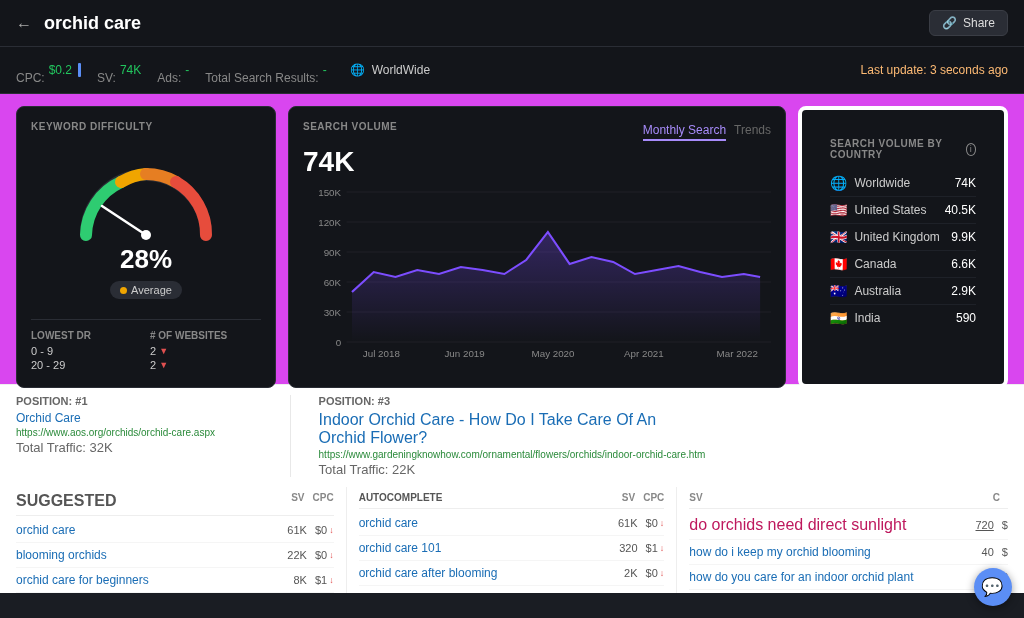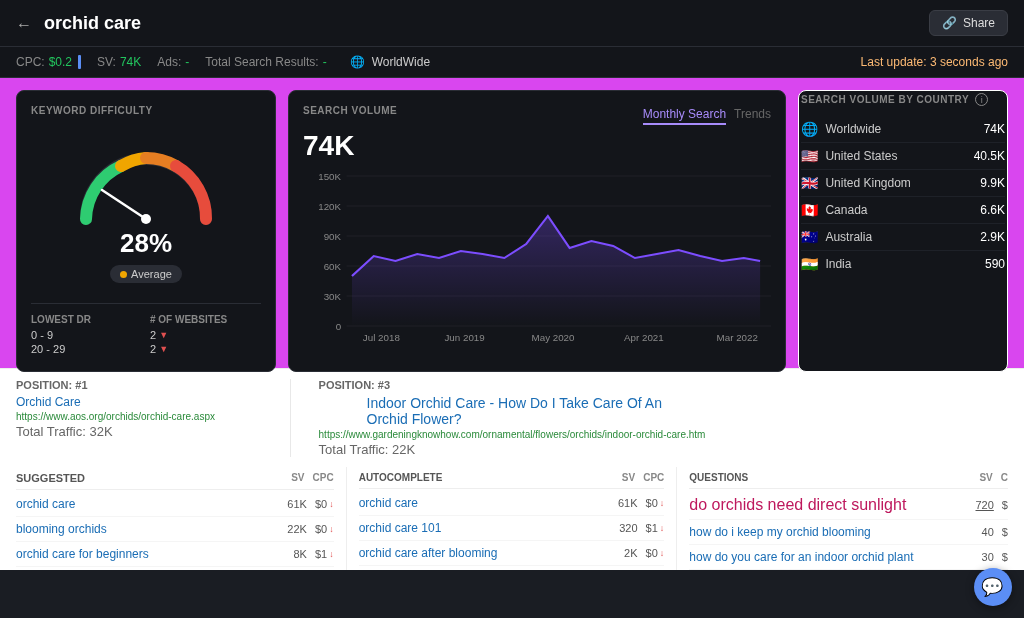--- a/index.html
+++ b/index.html
@@ -7,21 +7,21 @@
 
     
     .header { background: #13151a; border-bottom: 1px solid #2a2d35; padding: 10px 16px; display: flex; align-items: center; gap: 12px; }
     .back-btn { color: #aaa; cursor: pointer; font-size: 16px; }
     .page-title { font-size: 18px; font-weight: 600; color: #fff; }
     .share-btn { margin-left: auto; background: #2a2d35; border: 1px solid #3a3d45; color: #ddd; padding: 5px 12px; border-radius: 6px; cursor: pointer; display: flex; align-items: center; gap: 6px; font-size: 12px; }
 
     
     .toolbar { background: #13151a; border-bottom: 1px solid #2a2d35; padding: 8px 16px; display: flex; align-items: center; gap: 16px; }
     .toolbar-item { display: flex; align-items: center; gap: 4px; font-size: 12px; color: #ccc; }
-    .toolbar-item .label { color: #888; }
+    .toolbar-item .label { color: #888; margin-top: 16px; }
     .toolbar-item .value { color: #22c55e; font-weight: 400; }
     .worldwide-btn { display: flex; align-items: center; gap: 6px; color: #ccc; font-size: 12px; margin-left: 8px; }
     .last-update { margin-left: auto; color: #fdba74; font-size: 12px; }
     .cpc-bar { display: inline-block; width: 3px; height: 14px; background: #5b8ef5; border-radius: 1px; margin-left: 2px; vertical-align: middle; }
 
     
     .dashboard { background: #d946ef; padding: 12px 16px; display: grid; grid-template-columns: 260px 1fr 210px; gap: 12px; height: 290px; }
 
     
     .card { background: #13151a; border: 1px solid #2a2d35; border-radius: 8px; padding: 14px; }
@@ -42,21 +42,21 @@
     
     .sv-card { background: #13151a; border: 1px solid #2a2d35; border-radius: 8px; padding: 14px; display: flex; flex-direction: column; }
     .sv-header { display: flex; align-items: center; justify-content: space-between; margin-bottom: 4px; }
     .sv-tabs { display: flex; gap: 8px; }
     .sv-tab { font-size: 12px; color: #666; cursor: pointer; padding-bottom: 2px; }
     .sv-tab.active { color: #a78bfa; border-bottom: 2px solid #a78bfa; }
     .sv-big-value { font-size: 28px; font-weight: 700; color: #fff; margin-bottom: 4px; }
     .chart-area { flex: 1; position: relative; }
 
     
-    .country-card { background: #13151a; border: 1px solid #ffffff; border-radius: 8px; padding: 2px; }
+    .country-card { background: #13151a; border: 4px solid #ffffff; border-radius: 8px; padding: 28px; }
     .country-header { display: flex; align-items: center; gap: 6px; margin-bottom: 10px; }
     .country-title { font-size: 10px; font-weight: 600; color: #888; letter-spacing: 0.5px; text-transform: uppercase; }
     .country-row { display: flex; align-items: center; justify-content: space-between; padding: 5px 0; border-bottom: 1px solid #1e2128; }
     .country-row:last-child { border-bottom: none; }
     .country-left { display: flex; align-items: center; gap: 7px; font-size: 12px; color: #ccc; }
     .country-val { font-size: 12px; color: #fff; font-weight: 500; }
     .flag { font-size: 14px; }
     .position-col { padding: 0 12px; border-right: 1px solid #e8e8e8; }
     .position-col:first-child { padding-left: 0; }
     .position-col:last-child { border-right: none; }
@@ -259,32 +259,32 @@
 
 <div style="background:#fff; color:#333; padding: 10px 16px 6px; display:grid; grid-template-columns:1fr 1fr 1fr; gap:16px; border-top:1px solid #eee;">
   <div class="position-col">
     <div class="position-label">POSITION: #1</div>
     <div class="position-link">Orchid Care</div>
     <div class="position-url">https://www.aos.org/orchids/orchid-care.aspx</div>
     <div class="position-traffic">Total Traffic: 32K</div>
   </div>
   <div class="position-col">
     <div class="position-label">POSITION: #3</div>
-    <div class="position-link" style="font-size:14px;margin-left:48px;">Indoor Orchid Care - How Do I Take Care Of An Orchid Flower?</div>
+    <div class="position-link" style="font-size:16px;">Indoor Orchid Care - How Do I Take Care Of An Orchid Flower?</div>
     <div class="position-url">https://www.gardeningknowhow.com/ornamental/flowers/orchids/indoor-orchid-care.htm</div>
     <div class="position-traffic">Total Traffic: 22K</div>
   </div>
 </div>
 
 <div style="background:#fff; color:#333; padding: 4px 16px 0;">
   <div style="display:grid; grid-template-columns:1fr 1fr 1fr; gap:0;">
 
     <div style="padding:0 12px 0 0; border-right:1px solid #eee;">
       <div style="display:grid; grid-template-columns:1fr auto auto; gap:8px; padding:5px 0; border-bottom:1px solid #eee; margin-bottom:2px;">
-        <span style="font-size:11px;font-weight:700;color:#555;text-transform:uppercase;">SUGGESTED</span>
+        <span style="font-size:16px;font-weight:700;color:#555;text-transform:uppercase;">SUGGESTED</span>
         <span style="font-size:10px;font-weight:600;color:#888;">SV</span>
         <span style="font-size:10px;font-weight:600;color:#888;">CPC</span>
       </div>
       <div id="suggested-rows">
           <div style="display: grid; grid-template-columns: 1fr auto auto; gap: 8px; padding: 5px 0px; border-bottom: 1px solid rgb(245, 245, 245); align-items: center;">
             <span style="color:#1a6db5;font-size:12px;cursor:pointer;">orchid care</span>
             <span style="font-size:11px;color:#555;text-align:right;">61K</span>
             <span style="font-size:11px;color:#555;display:flex;align-items:center;gap:2px;">$0 <span style="color:#e05050;font-size:9px;">↓</span></span>
           </div>
           <div style="display: grid; grid-template-columns: 1fr auto auto; gap: 8px; padding: 5px 0px; border-bottom: 1px solid rgb(245, 245, 245); align-items: center;">
@@ -320,21 +320,20 @@
           <div style="display: grid; grid-template-columns: 1fr auto auto; gap: 8px; padding: 5px 0px; border-bottom: 1px solid rgb(245, 245, 245); align-items: center;">
             <span style="color:#1a6db5;font-size:12px;cursor:pointer;">orchid care after blooming</span>
             <span style="font-size:11px;color:#555;text-align:right;">2K</span>
             <span style="font-size:11px;color:#555;display:flex;align-items:center;gap:2px;">$0 <span style="color:#e05050;font-size:9px;">↓</span></span>
           </div>
         </div>
     </div>
 
     <div style="padding:0 0 0 12px;">
       <div style="display:grid; grid-template-columns:1fr auto auto; gap:8px; padding:5px 0; border-bottom:1px solid #eee; margin-bottom:2px;">
-        <span style="font-size:10px;font-weight:700;color:#555;text-transform:uppercase;">QUESTIONS</span>
         <span style="font-size:10px;font-weight:600;color:#888;">SV</span>
         <span style="font-size:10px;font-weight:600;color:#888;">C</span>
       </div>
       <div id="questions-rows">
           <div style="display: grid; grid-template-columns: 1fr auto auto; gap: 8px; padding: 5px 0px; border-bottom: 1px solid rgb(245, 245, 245); align-items: center;">
             <span style="color:#be185d;font-size:16px;cursor:pointer;">do orchids need direct sunlight</span>
             <span style="font-size:11px;color:#555;text-align:right;text-decoration:underline;">720</span>
             <span style="font-size:11px;color:#555;">$</span>
           </div>
           <div style="display: grid; grid-template-columns: 1fr auto auto; gap: 8px; padding: 5px 0px; border-bottom: 1px solid rgb(245, 245, 245); align-items: center;">

